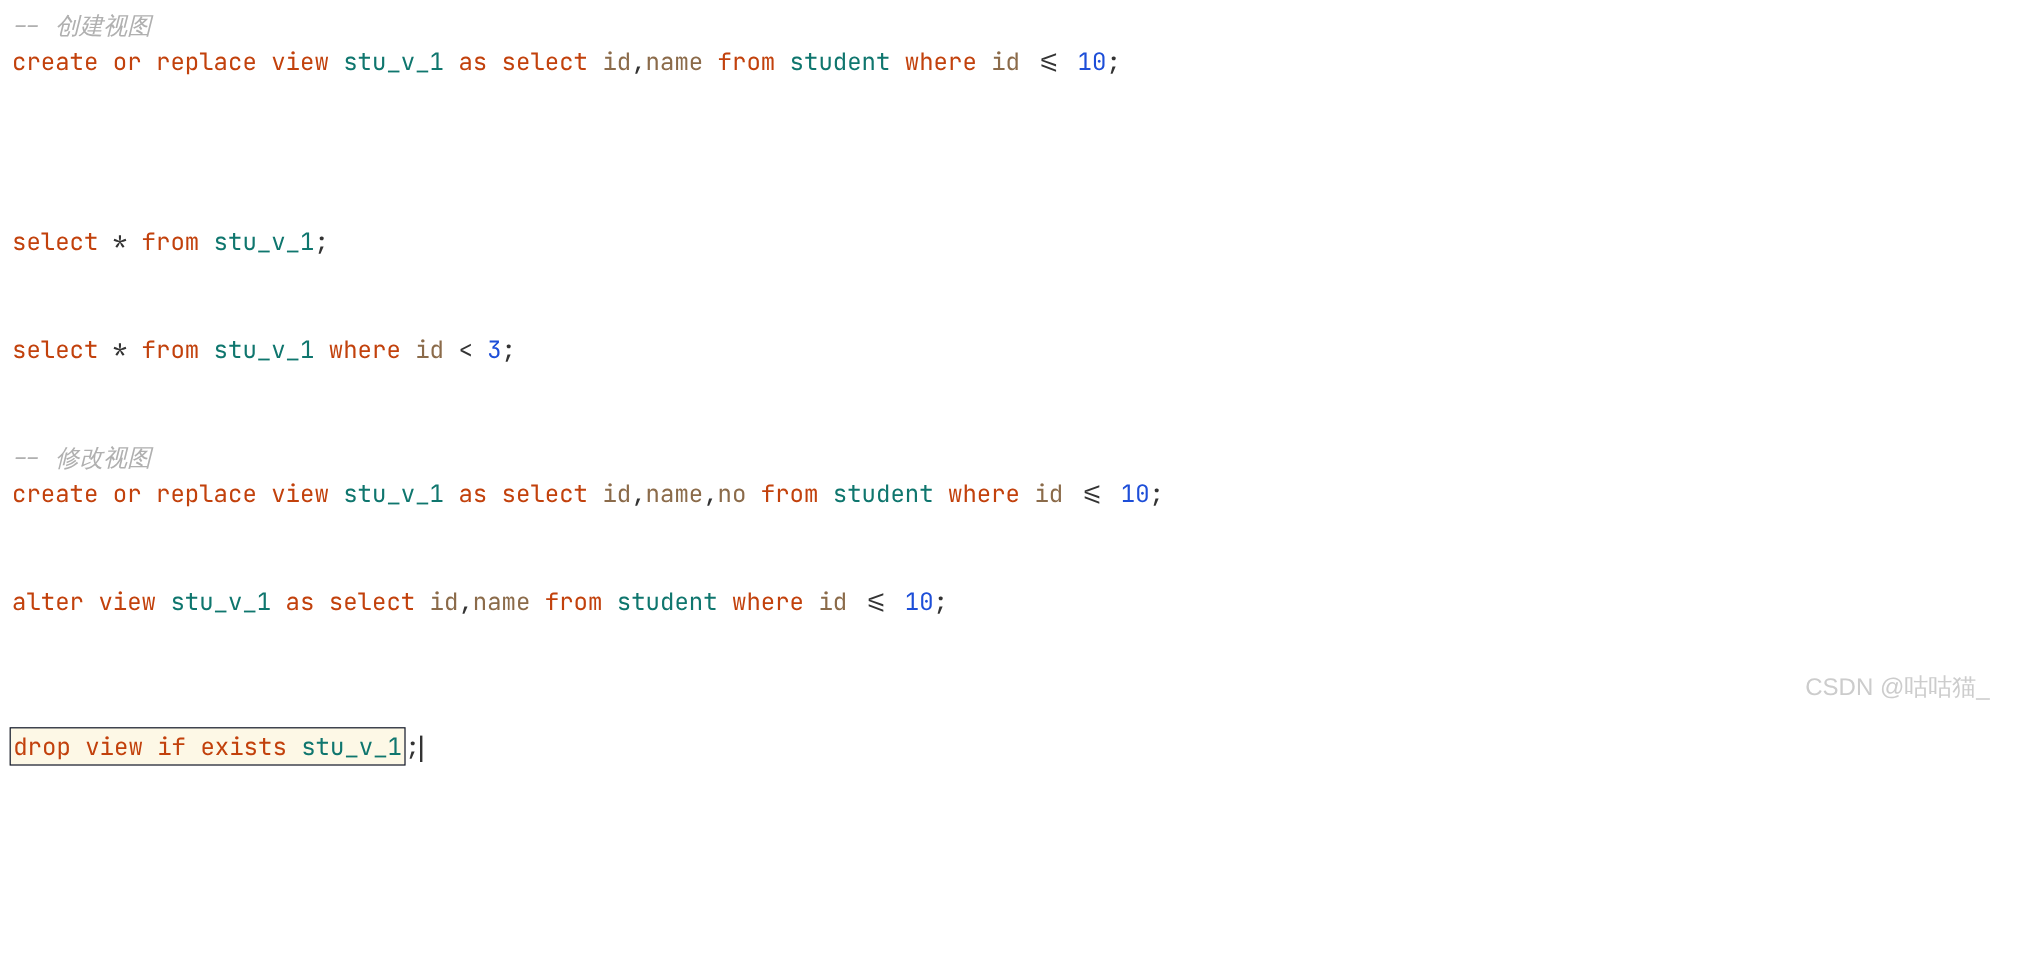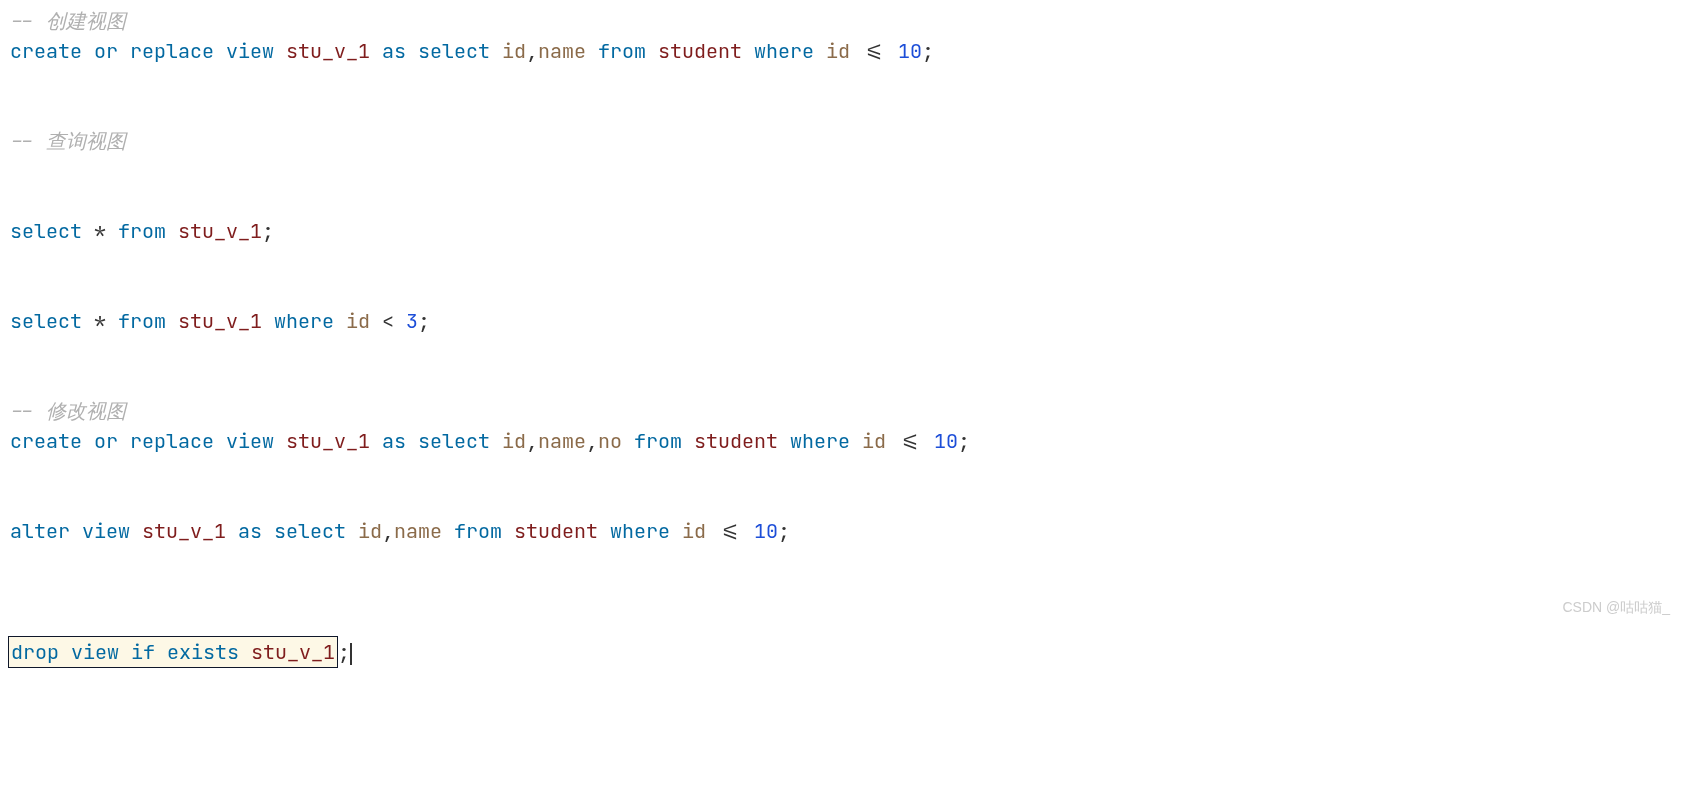--- a/index.html
+++ b/index.html
@@ -27,24 +27,24 @@
       position: relative;
     }
     .line.empty {
       height: 30px;
     }
     .comment {
       color: #B0B0B0;
       font-style: italic;
     }
     .keyword {
-      color: #0369a1;
+      color: #c2410c;
     }
     .identifier {
-      color: #7f1d1d;
+      color: #0f766e;
     }
     .fieldname {
       color: #8b6b4a;
     }
     .operator {
       color: #333;
     }
     .number {
       color: #1d4ed8;
     }
@@ -65,39 +65,38 @@
       display: inline-block;
       width: 2px;
       height: 22px;
       background: #333;
       vertical-align: middle;
       margin-left: 0px;
     }
     .watermark {
       position: absolute;
       bottom: 50px;
-      right: 20px;
+      right: 32px;
       color: #CCCCCC;
-      font-size: 14px;
+      font-size: 20px;
       font-family: Arial, sans-serif;
     }
   </style>
 </head>
 <body>
 
 <div class="editor">
 
   <div class="line"><span class="comment">-- 创建视图</span></div>
 
   <div class="line"><span class="keyword">create</span><span class="plain"> </span><span class="keyword">or</span><span class="plain"> </span><span class="keyword">replace</span><span class="plain"> </span><span class="keyword">view</span><span class="plain"> </span><span class="identifier">stu_v_1</span><span class="plain"> </span><span class="keyword">as</span><span class="plain"> </span><span class="keyword">select</span><span class="plain"> </span><span class="fieldname">id</span><span class="punct">,</span><span class="fieldname">name</span><span class="plain"> </span><span class="keyword">from</span><span class="plain"> </span><span class="identifier">student</span><span class="plain"> </span><span class="keyword">where</span><span class="plain"> </span><span class="fieldname">id</span><span class="plain"> </span><span class="operator">&lt;=</span><span class="plain"> </span><span class="number">10</span><span class="punct">;</span></div>
 
   <div class="line empty"></div>
   <div class="line empty"></div>
 
-  <div class="line"><span class="comment">-- 查询视图</span></div>
 
 
   <div class="line empty"></div>
   <div class="line empty"></div>
 
   <div class="line"><span class="keyword">select</span><span class="plain"> </span><span class="operator">*</span><span class="plain"> </span><span class="keyword">from</span><span class="plain"> </span><span class="identifier">stu_v_1</span><span class="punct">;</span></div>
 
   <div class="line empty"></div>
   <div class="line empty"></div>
 

